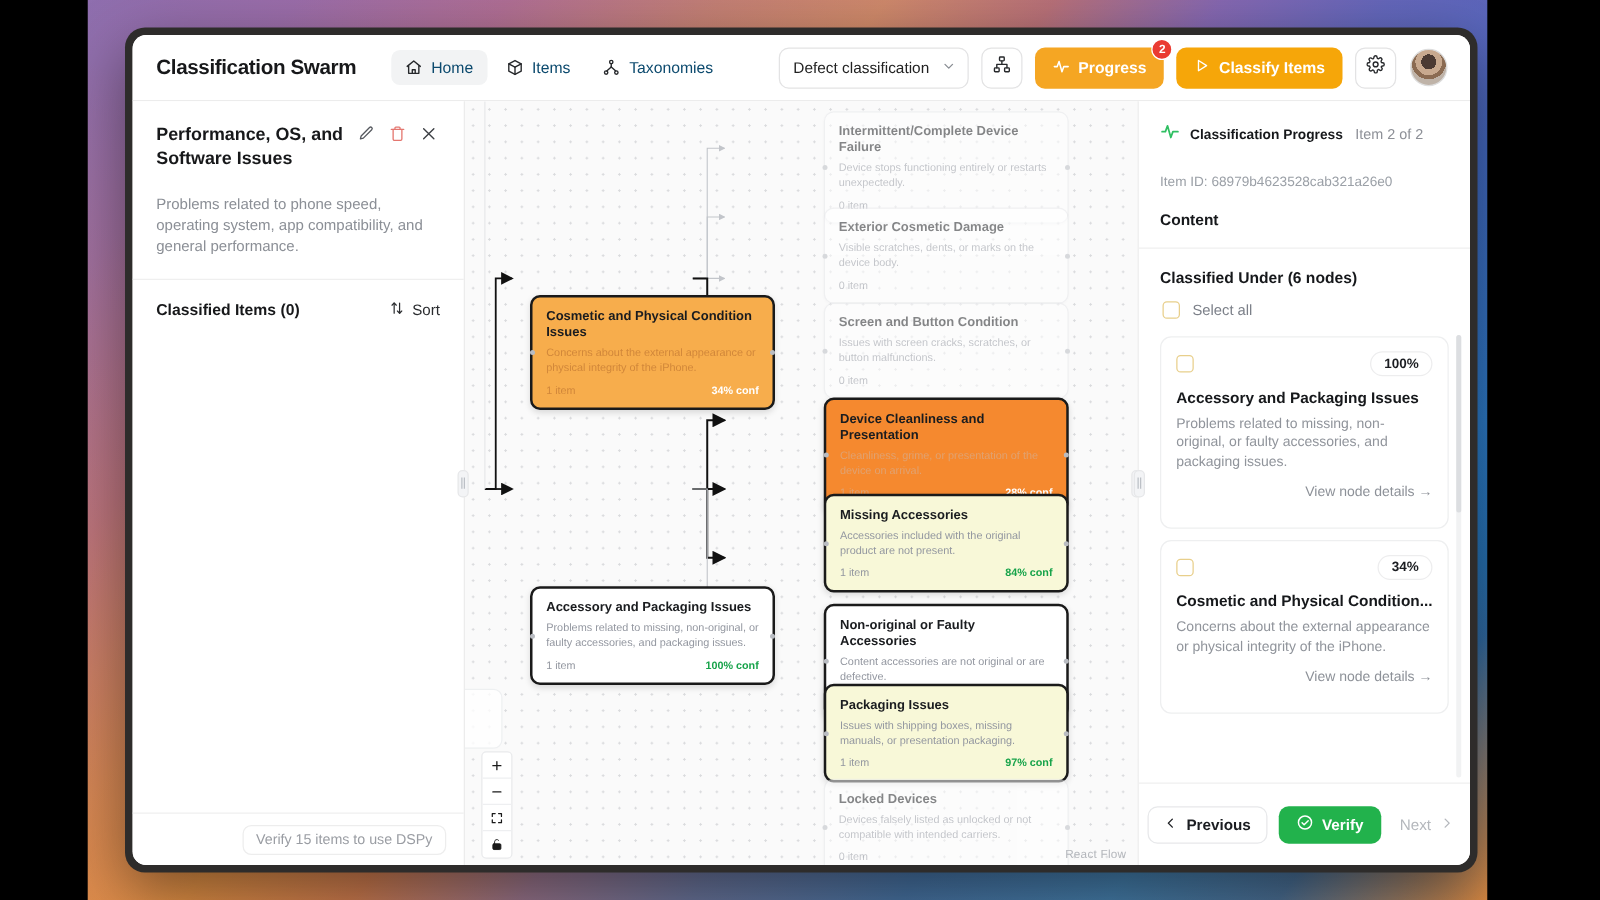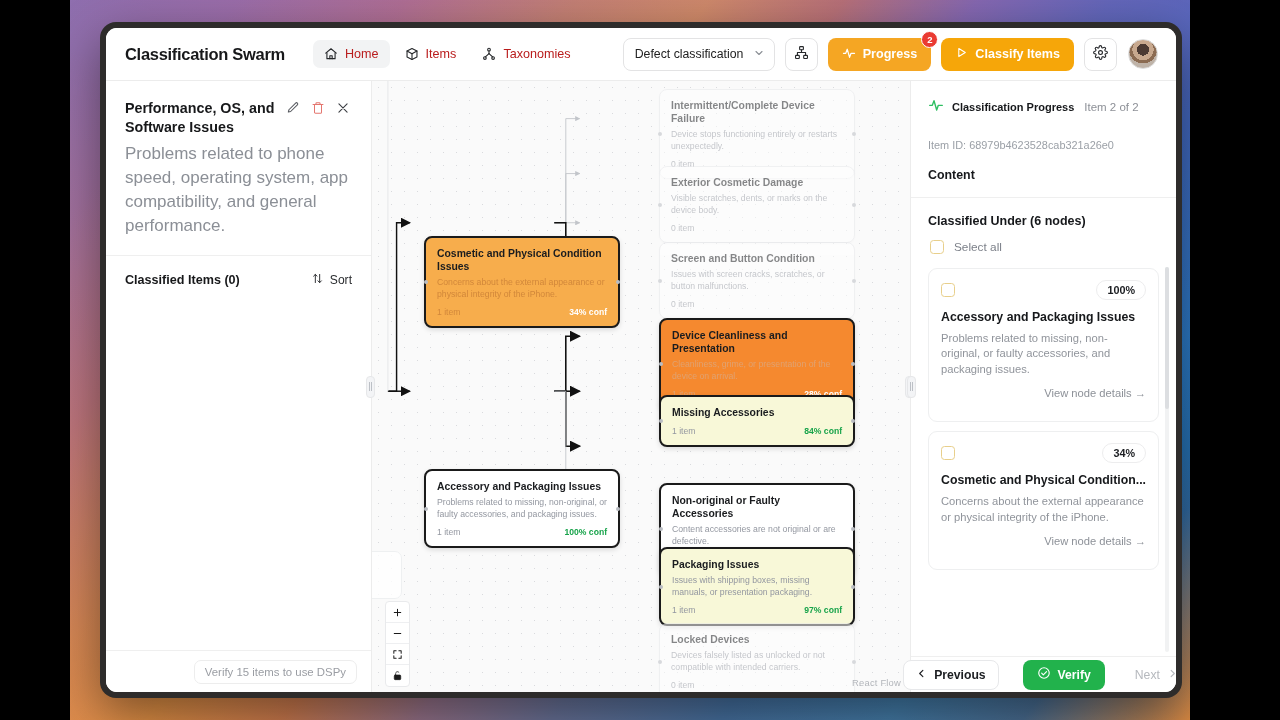--- a/index.html
+++ b/index.html
@@ -70,21 +70,21 @@
     gap: 0;
   }
   .brand {
     font-size: 16.5px; font-weight: 700; color: #17181a;
     letter-spacing: -.3px; white-space: nowrap;
   }
   .nav { display: flex; align-items: center; gap: 4px; margin-left: 28px; }
   .nav-item {
     display: flex; align-items: center; gap: 7px;
     padding: 7px 11px; border-radius: 7px;
-    font-size: 12.6px; color: #b91c1c; cursor: pointer;
+    font-size: 12.6px; color: #0c4a6e; cursor: pointer;
     white-space: nowrap;
   }
   .nav-item.active { background: #f2f3f4; }
   .nav-item svg { display:block; }
   .spacer { flex: 1 1 auto; }
 
   .select {
     display: flex; align-items: center; justify-content: space-between;
     width: 152px; height: 33px;
     border: 1px solid #e3e3e4; border-radius: 8px;
@@ -130,21 +130,21 @@
     background: #fff; border-right: 1px solid #ececec;
     display: flex; flex-direction: column; position: relative;
   }
   .lp-head { padding: 18px 19px 17px 19px; border-bottom: 1px solid #efefef; }
   .lp-title-row { display: flex; align-items: flex-start; gap: 6px; }
   .lp-title {
     font-size: 14.3px; font-weight: 700; color: #17181a;
     line-height: 1.32; flex: 1 1 auto; padding-right: 2px;
   }
   .lp-act { width: 19px; height: 19px; display:flex; align-items:center; justify-content:center; cursor:pointer; flex:0 0 auto; margin-top:1px;}
-  .lp-desc { font-size: 17px; color: #8b8f96; line-height: 1.42; margin-top: 5px; }
+  .lp-desc { font-size: 12px; color: #8b8f96; line-height: 1.42; margin-top: 18px; }
   .lp-items-row {
     display: flex; align-items: center; justify-content: space-between;
     padding: 16px 19px 15px 19px;
   }
   .lp-items-label { font-size: 12.6px; font-weight: 700; color: #17181a; }
   .lp-sort { display:flex; align-items:center; gap:6px; font-size: 12.1px; color: #2a2c2f; cursor:pointer; }
   .lp-body { flex: 1 1 auto; }
   .lp-foot {
     border-top: 1px solid #efefef; height: 42px;
     display: flex; align-items: center; justify-content: flex-end;
@@ -268,21 +268,21 @@
   .ncard-top { display:flex; align-items:center; justify-content:space-between; }
   .pct {
     border: 1px solid #ededee; border-radius: 11px;
     padding: 3px 10px; font-size: 10.8px; font-weight: 700; color: #1b1d21;
   }
   .ncard-title { font-size: 12.3px; font-weight: 700; color: #16181b; margin-top: 10px; line-height:1.3;}
   .ncard-desc { font-size: 11.2px; color: #90949b; margin-top: 5px; line-height: 1.38; }
   .ncard-link { text-align: right; font-size: 11.2px; color: #8d9198; margin-top: 10px; cursor:pointer; }
   .rp-foot {
     flex: 0 0 auto; border-top: 1px solid #efefef;
-    height: 36px; display: flex; align-items: center; justify-content: center; gap: 24px;
+    height: 66px; display: flex; align-items: center; justify-content: center; gap: 9px;
   }
   .btn-prev {
     display:flex; align-items:center; gap:7px;
     border: 1px solid #e7e8ea; border-radius: 8px; background:#fff;
     height: 30px; padding: 0 12px; font-size: 12.2px; font-weight: 700; color: #1b1d21;
     cursor: pointer; font-family: "Liberation Sans", sans-serif;
   }
   .btn-verify {
     display:flex; align-items:center; gap:7px;
     border: none; border-radius: 8px; background:#22b24c; color:#fff;
@@ -560,20 +560,21 @@
             <div class="node-foot">
               <span class="node-count">1 item</span>
               <span class="node-conf">28% conf</span>
             </div>
           </div>
 
           <div class="node yellow sel" id="n6" style="left:287px; top:314px; width:196px;">
             <span class="handle-dot l"></span>
             <span class="handle-dot r"></span>
             <div class="node-title">Missing Accessories</div>
+            <div class="node-desc">Accessories included with the original product are not present.</div>
             <div class="node-foot">
               <span class="node-count">1 item</span>
               <span class="node-conf">84% conf</span>
             </div>
           </div>
 
           <div class="node sel" id="n7" style="left:287px; top:402px; width:196px;">
             <span class="handle-dot l"></span>
             <span class="handle-dot r"></span>
             <div class="node-title">Non-original or Faulty Accessories</div>

